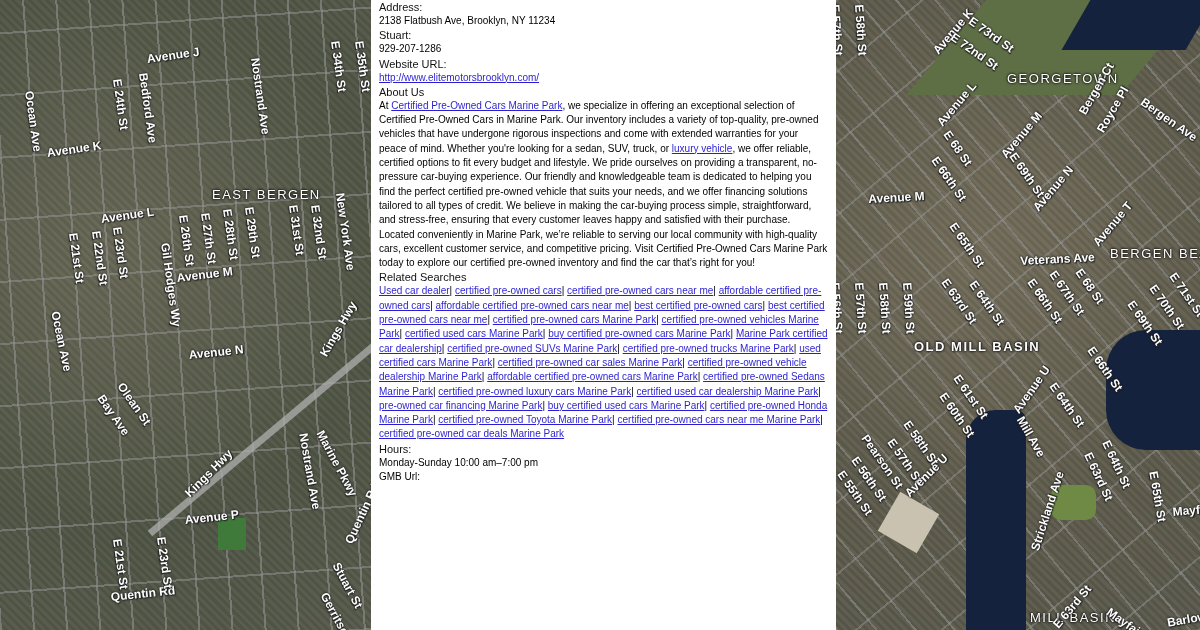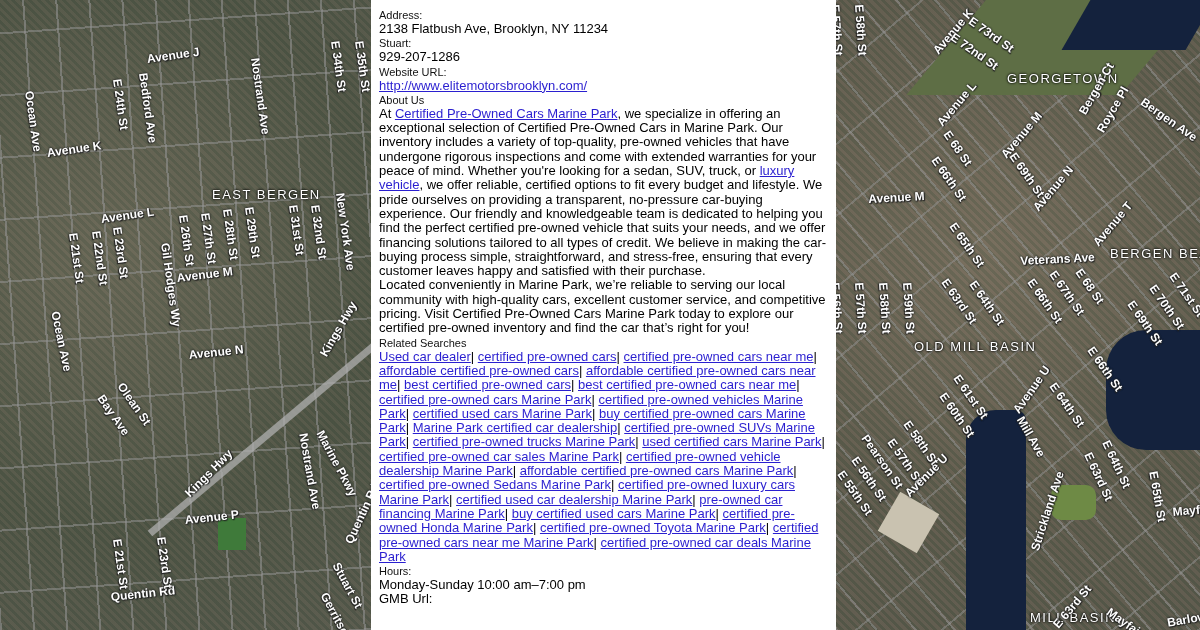--- a/index.html
+++ b/index.html
@@ -41,24 +41,24 @@
     position: absolute; color: #fff; font-size: 12px; font-weight: bold;
     white-space: nowrap;
     text-shadow: 0 0 2px #222, 0 0 2px #222, 1px 1px 1px #222;
     transform-origin: left top;
   }
   .lbl.hood { font-size: 13px; letter-spacing: 1.5px; font-weight: normal; text-shadow: 0 0 3px #000, 0 0 2px #000; }
 
   .content {
     position: absolute; left: 371px; top: 0; width: 465px; height: 630px;
     background: #fff; overflow: hidden; box-sizing: border-box;
-    padding: 8px 8px 0 8px; color: #000;
+    padding: 0 8px 0 8px; color: #000;
   }
   .small { font-size: 11px; line-height: 14px; color: #111; }
-  .big { font-size: 13px; line-height: 14.3px; }
+  .big { font-size: 10px; line-height: 14.3px; }
   .content a { color: #1a0dab; color: #2a1fd0; text-decoration: underline; }
   p { margin: 0; }
 </style>
 </head>
 <body>
 
 <div class="map map-left">
   <div class="tex"></div>
   <div class="hwy" style="left:150px;top:530px;width:330px;transform:rotate(-40deg);"></div>
   <div class="park" style="left:218px;top:518px;width:28px;height:32px;"></div>
@@ -123,21 +123,21 @@
 <div class="map map-right">
   <div class="tex"></div>
   <div class="marsh" style="left:150px;top:0;width:214px;height:95px;transform:skewX(-40deg);transform-origin:top left;"></div>
   <div class="water" style="left:240px;top:0;width:124px;height:50px;transform:skewX(-30deg);"></div>
   <div class="water" style="left:130px;top:410px;width:60px;height:220px;border-radius:30px 10px 0 0;"></div>
   <div class="water" style="left:270px;top:330px;width:100px;height:120px;border-radius:40px 0 0 40px;"></div>
   <div class="lot" style="left:50px;top:500px;width:45px;height:45px;transform:rotate(30deg);"></div>
   <div class="park" style="left:215px;top:485px;width:45px;height:35px;border-radius:10px;background:#6e8a45;"></div>
   <div id="right-labels">
       <div class="lbl hood" style="left: 144px; top: 71px; transform: rotate(0deg); padding-left: 27px;">GEORGETOWN</div>
-      <div class="lbl hood" style="left: 78px; top: 339px; transform: rotate(0deg);">OLD MILL BASIN</div>
+      <div class="lbl hood" style="left: 78px; top: 339px; transform: rotate(0deg); font-weight: bold;">OLD MILL BASIN</div>
       <div class="lbl hood" style="left: 274px; top: 246px; transform: rotate(0deg);">BERGEN BEA</div>
       <div class="lbl hood" style="left: 194px; top: 562px; transform: rotate(0deg); margin-top: 48px;">MILL BASIN</div>
       <div class="lbl" style="left: 94px; top: 48px; transform: rotate(-50deg);">Avenue K</div>
       <div class="lbl" style="left: 138px; top: 14px; transform: rotate(35deg);">E 73rd St</div>
       <div class="lbl" style="left: 120px; top: 30px; transform: rotate(35deg);">E 72nd St</div>
       <div class="lbl" style="left: 98px; top: 120px; transform: rotate(-50deg);">Avenue L</div>
       <div class="lbl" style="left: 162px; top: 152px; transform: rotate(-50deg);">Avenue M</div>
       <div class="lbl" style="left: 194px; top: 205px; transform: rotate(-50deg);">Avenue N</div>
       <div class="lbl" style="left: 32px; top: 192px; transform: rotate(-3deg);">Avenue M</div>
       <div class="lbl" style="left: 254px; top: 240px; transform: rotate(-50deg);">Avenue T</div>

